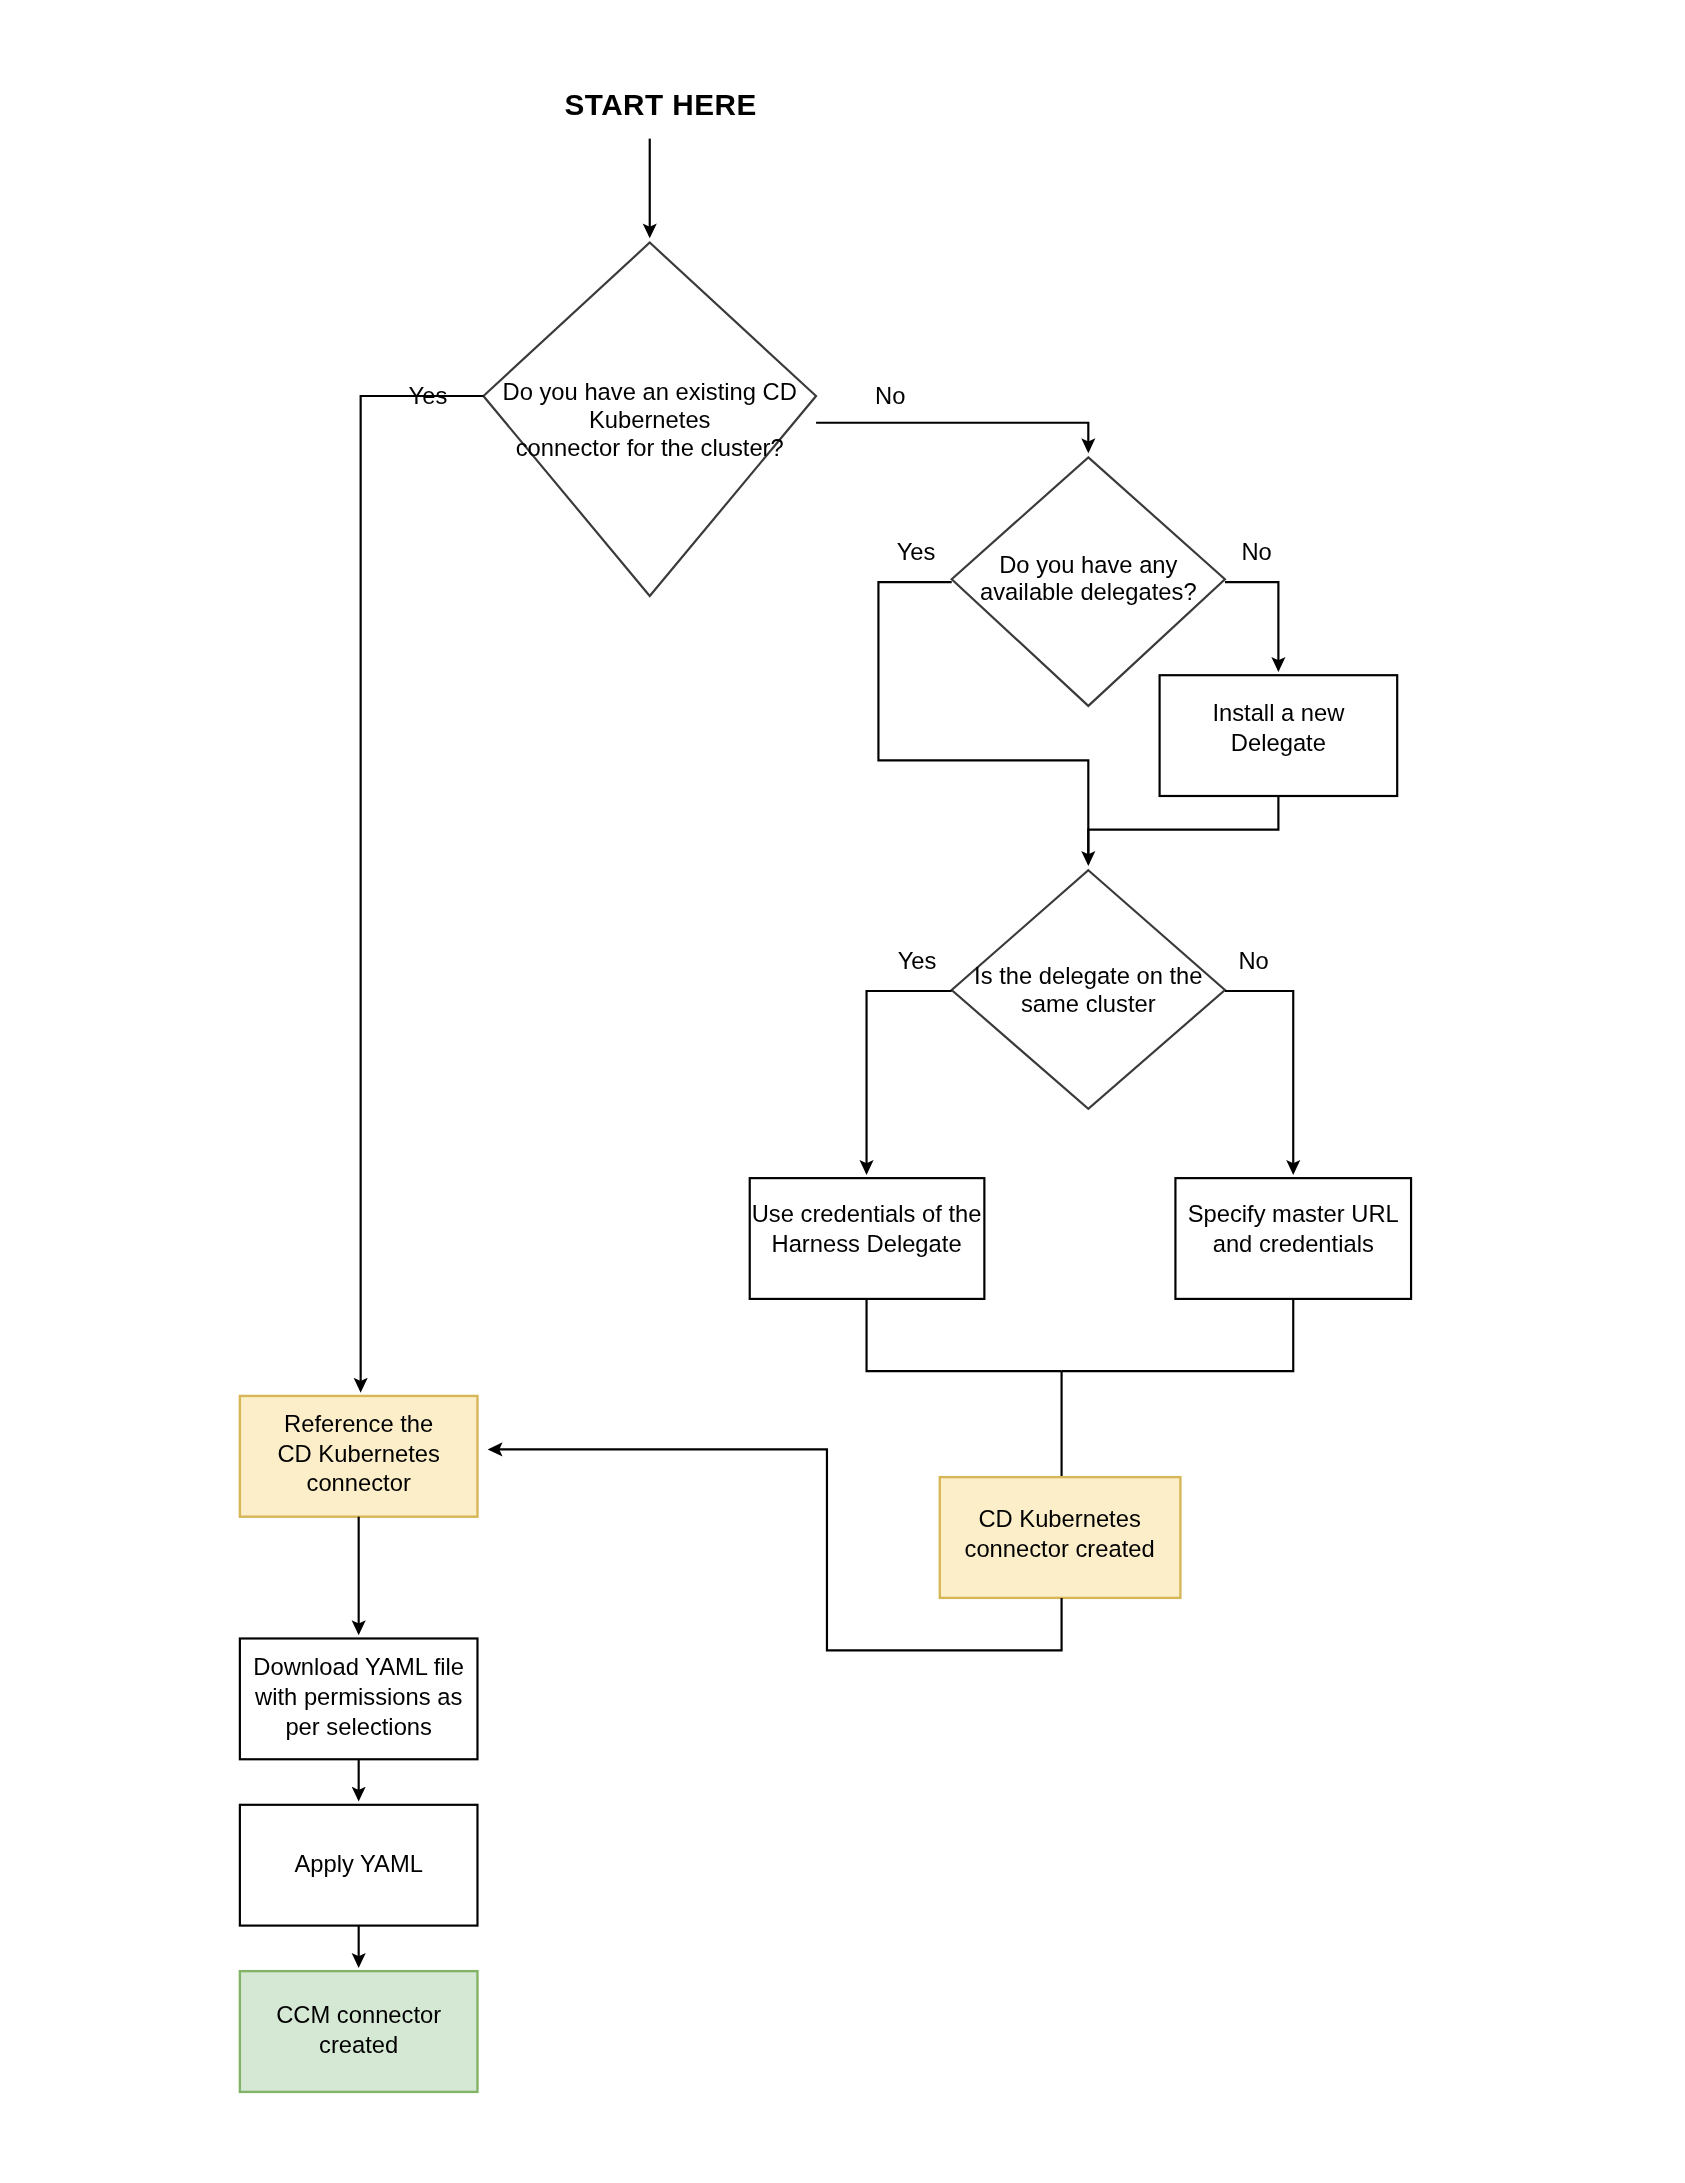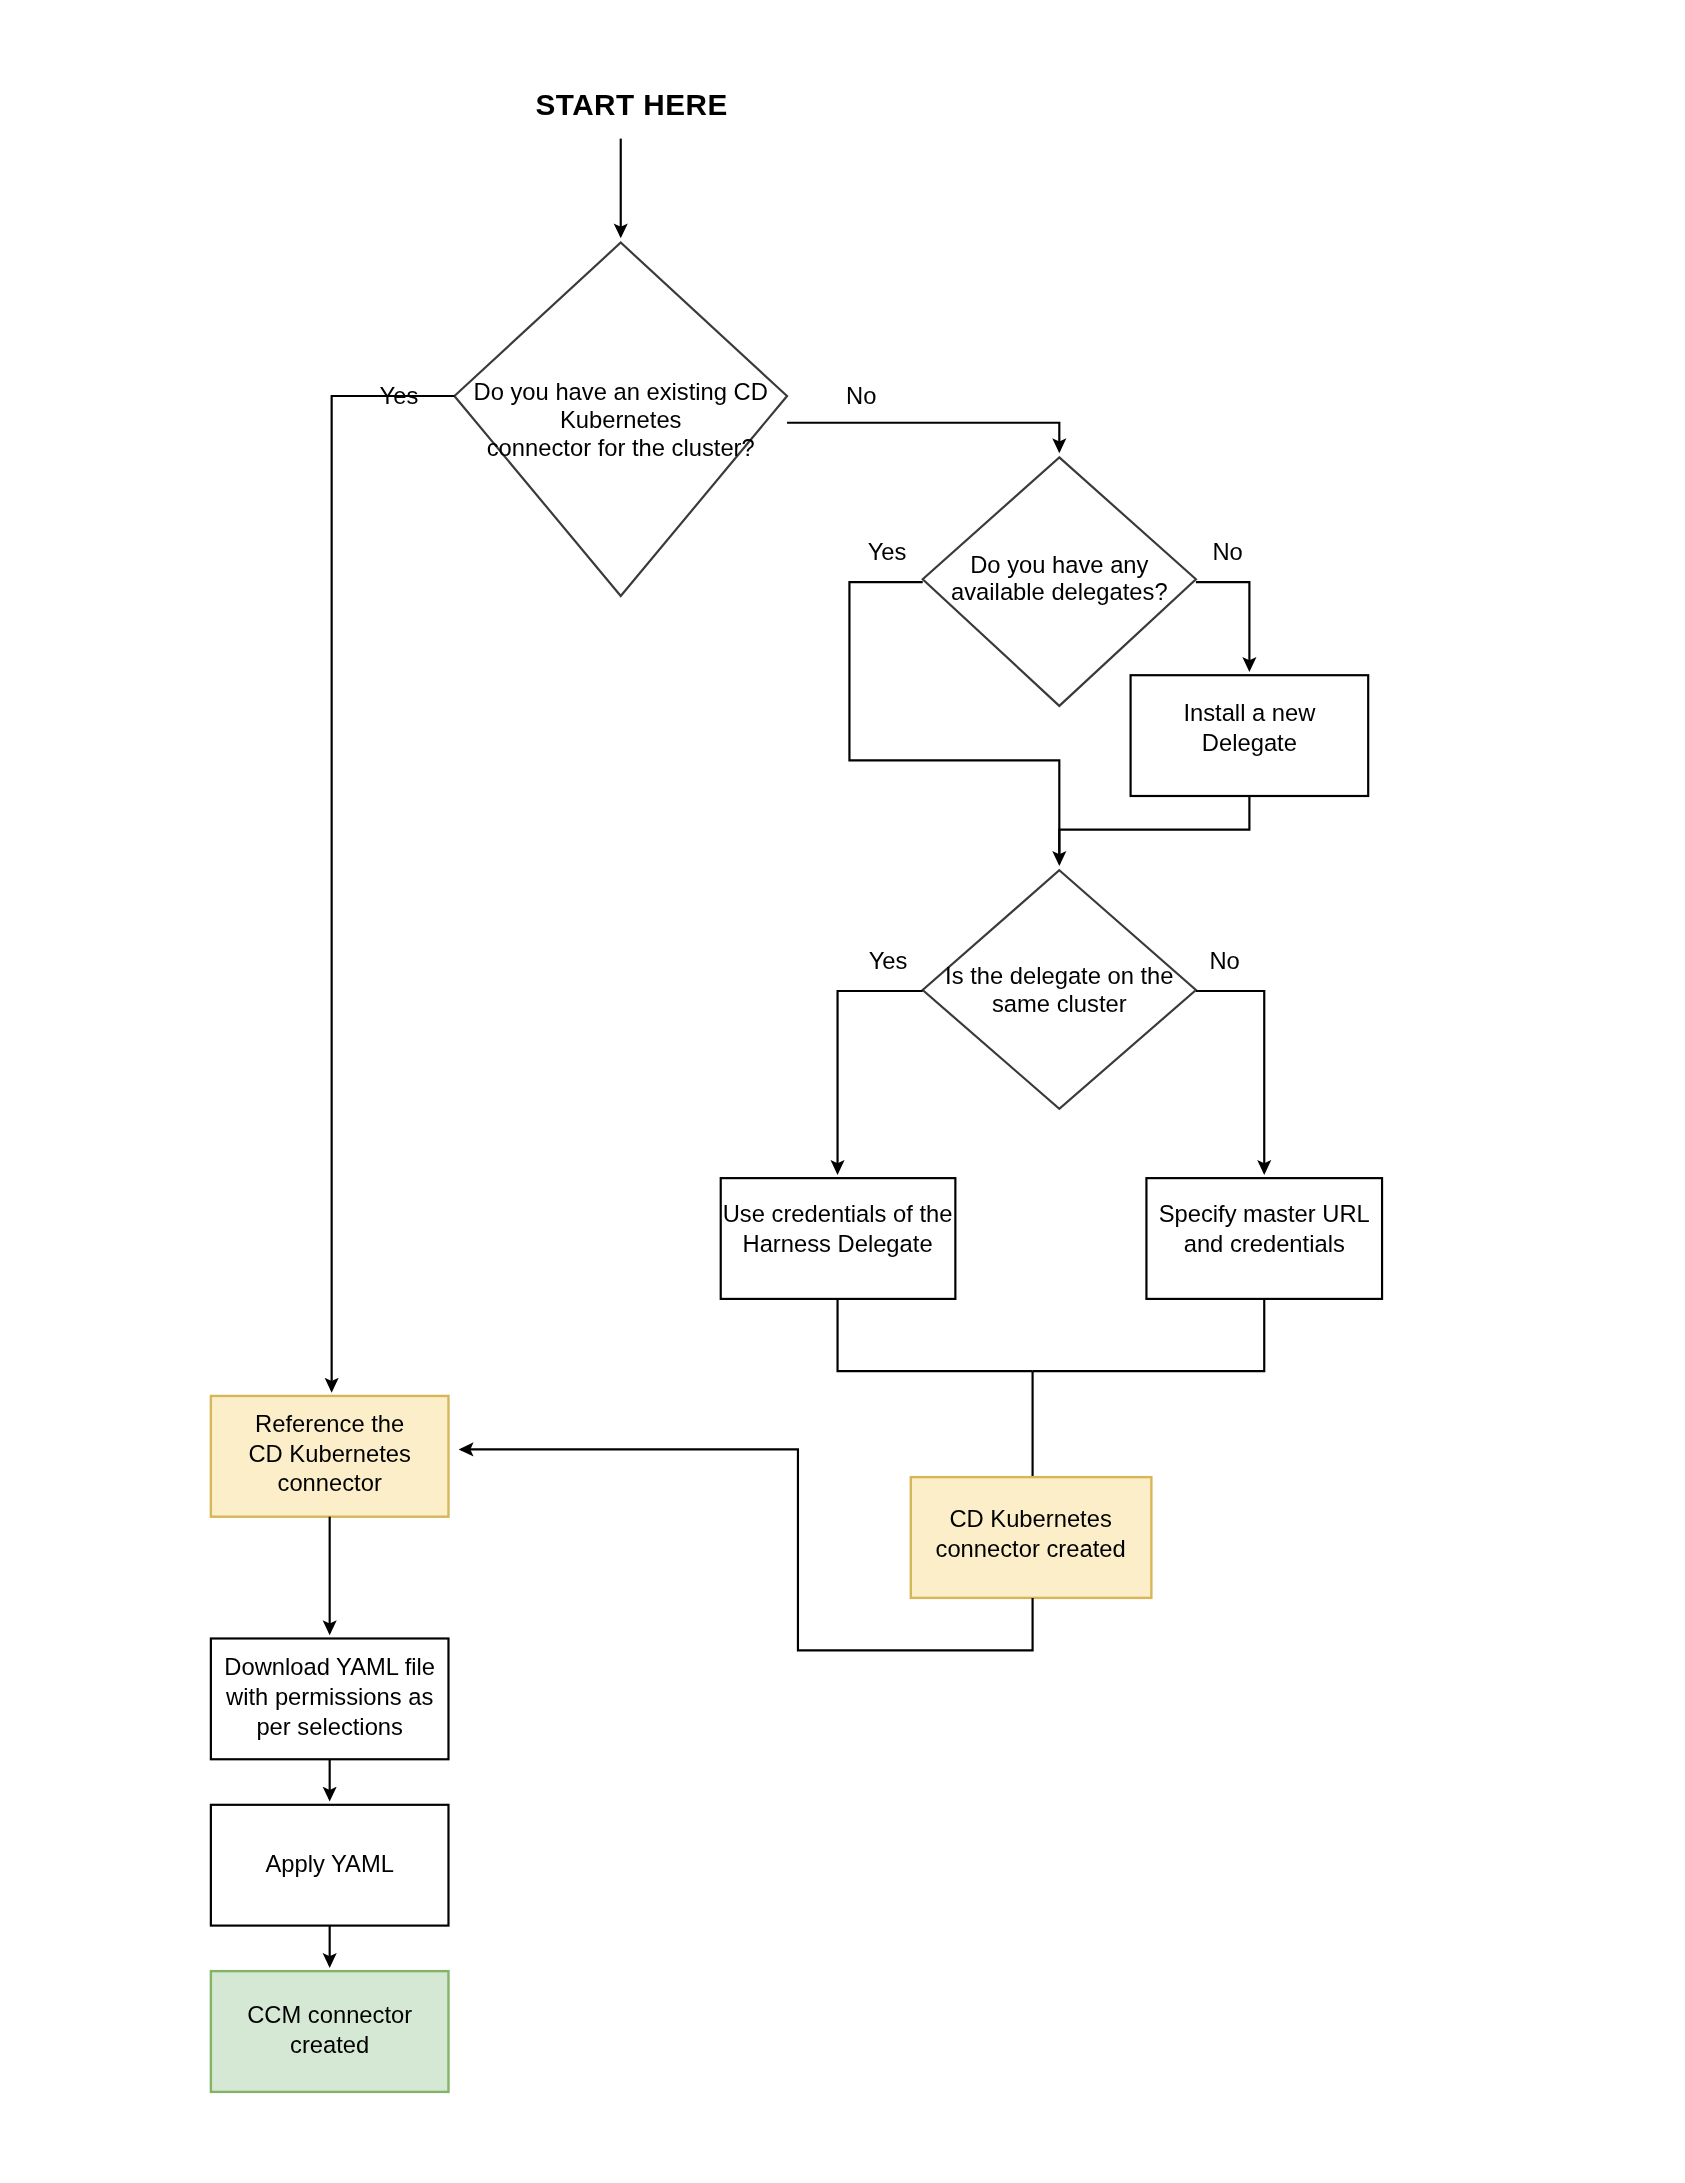--- a/index.html
+++ b/index.html
@@ -10,20 +10,21 @@
   body {
     width: 1685px;
     height: 2184px;
     font-family: "Liberation Sans", sans-serif;
     overflow: hidden;
     position: relative;
   }
   #flow-root {
     position: absolute;
     inset: 0;
+    margin-left: 29px;
   }
   svg#flow {
     display: block;
     width: 1685px;
     height: 2184px;
     background: #ffffff;
   }
   .edge {
     fill: none;
     stroke: #000000;

